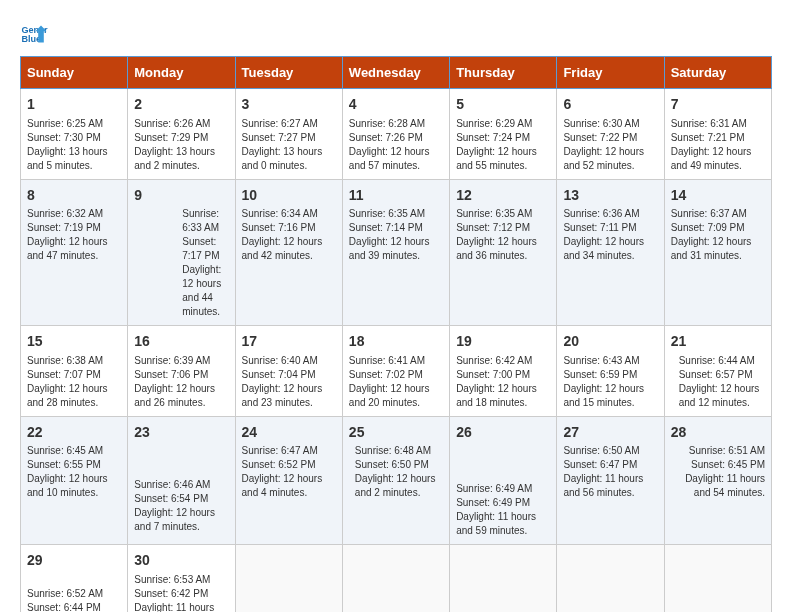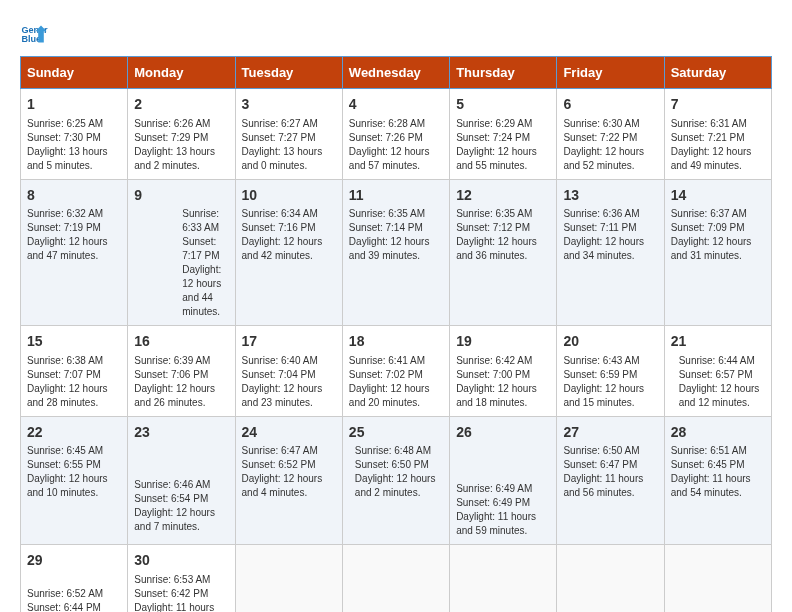--- a/index.html
+++ b/index.html
@@ -299,21 +299,21 @@
         </td>
         <td>
           <span class="day-number">27</span>
           <div class="day-info" style="white-space: pre-line;">Sunrise: 6:50 AM
 Sunset: 6:47 PM
 Daylight: 11 hours
 and 56 minutes.</div>
         </td>
         <td>
           <span class="day-number">28</span>
-          <div class="day-info" style="white-space: pre-line;">Sunrise: 6:51 AM
+          <div class="day-info" style="white-space: pre-line; text-align: right;">Sunrise: 6:51 AM
 Sunset: 6:45 PM
 Daylight: 11 hours
 and 54 minutes.</div>
         </td>
       </tr>
       <tr>
         <td>
           <span class="day-number">29</span>
           <div class="day-info" style="white-space: pre-line; margin-top: 16px;">Sunrise: 6:52 AM
 Sunset: 6:44 PM

